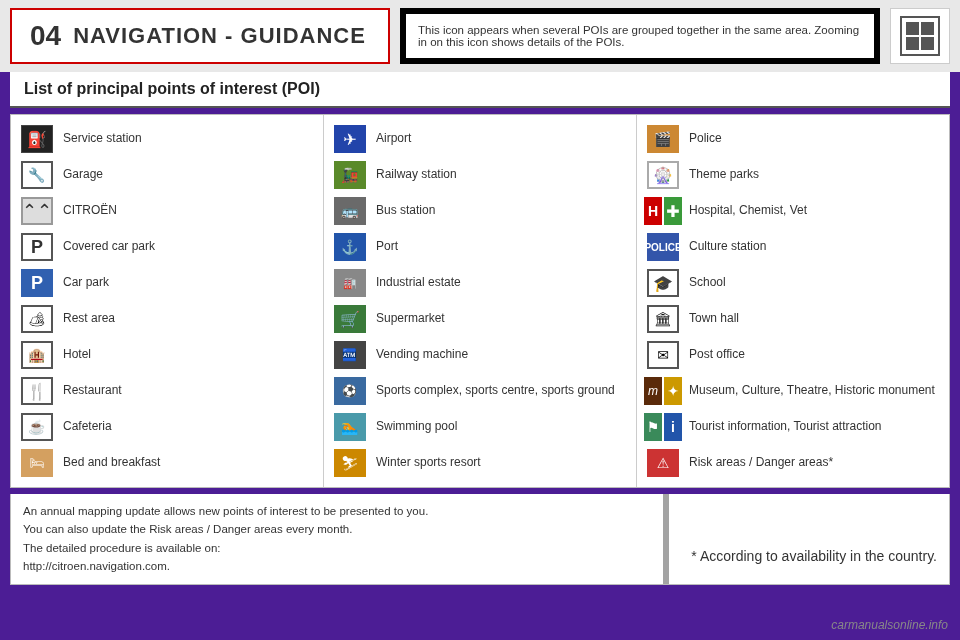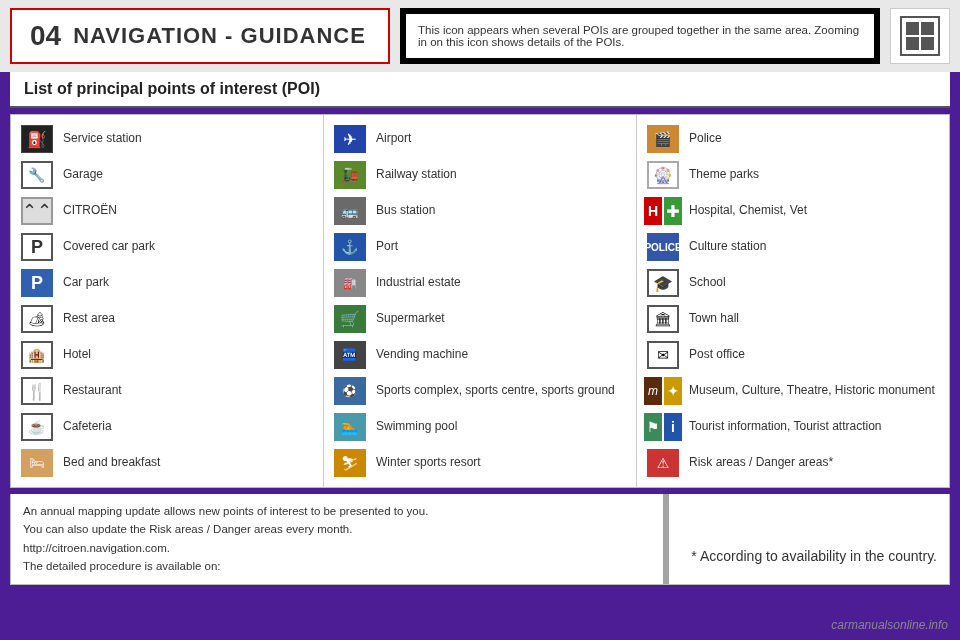--- a/index.html
+++ b/index.html
@@ -337,21 +337,21 @@
         <span class="poi-label">Risk areas / Danger areas*</span>
       </div>
 
     </div>
   </div>
 
   <div class="footer">
     <div class="footer-left">
       <div>An annual mapping update allows new points of interest to be presented to you.</div>
       <div>You can also update the Risk areas / Danger areas every month.</div>
+      <div>The detailed procedure is available on:</div>
       <div>http://citroen.navigation.com.</div>
-      <div>The detailed procedure is available on:</div>
     </div>
     <div class="footer-right">* According to availability in the country.</div>
   </div>
 
   <div class="watermark">carmanualsonline.info</div>
 
 </div>
 
 </body></html>

